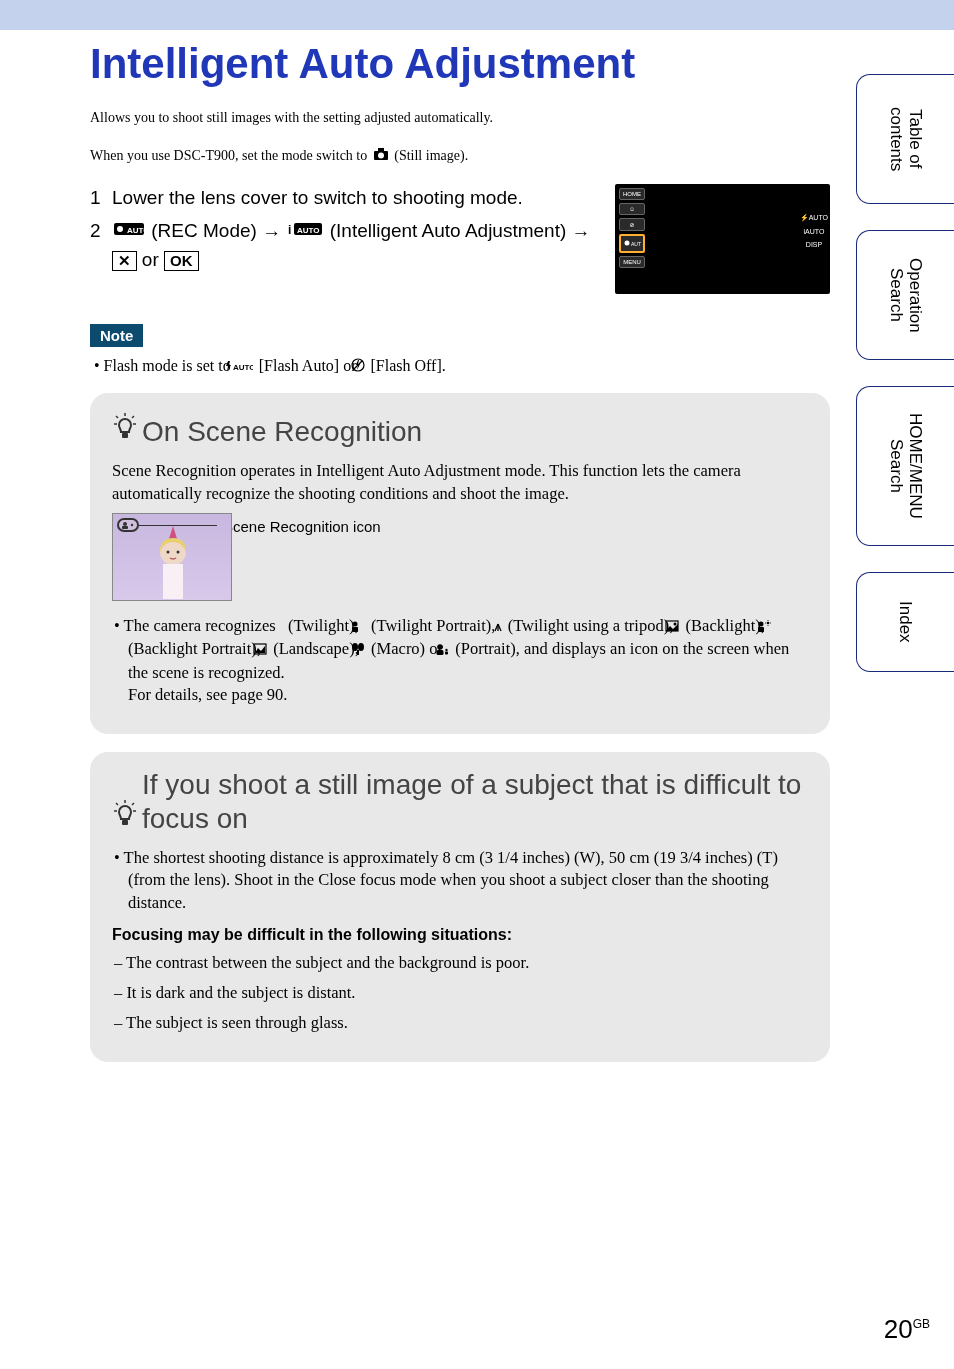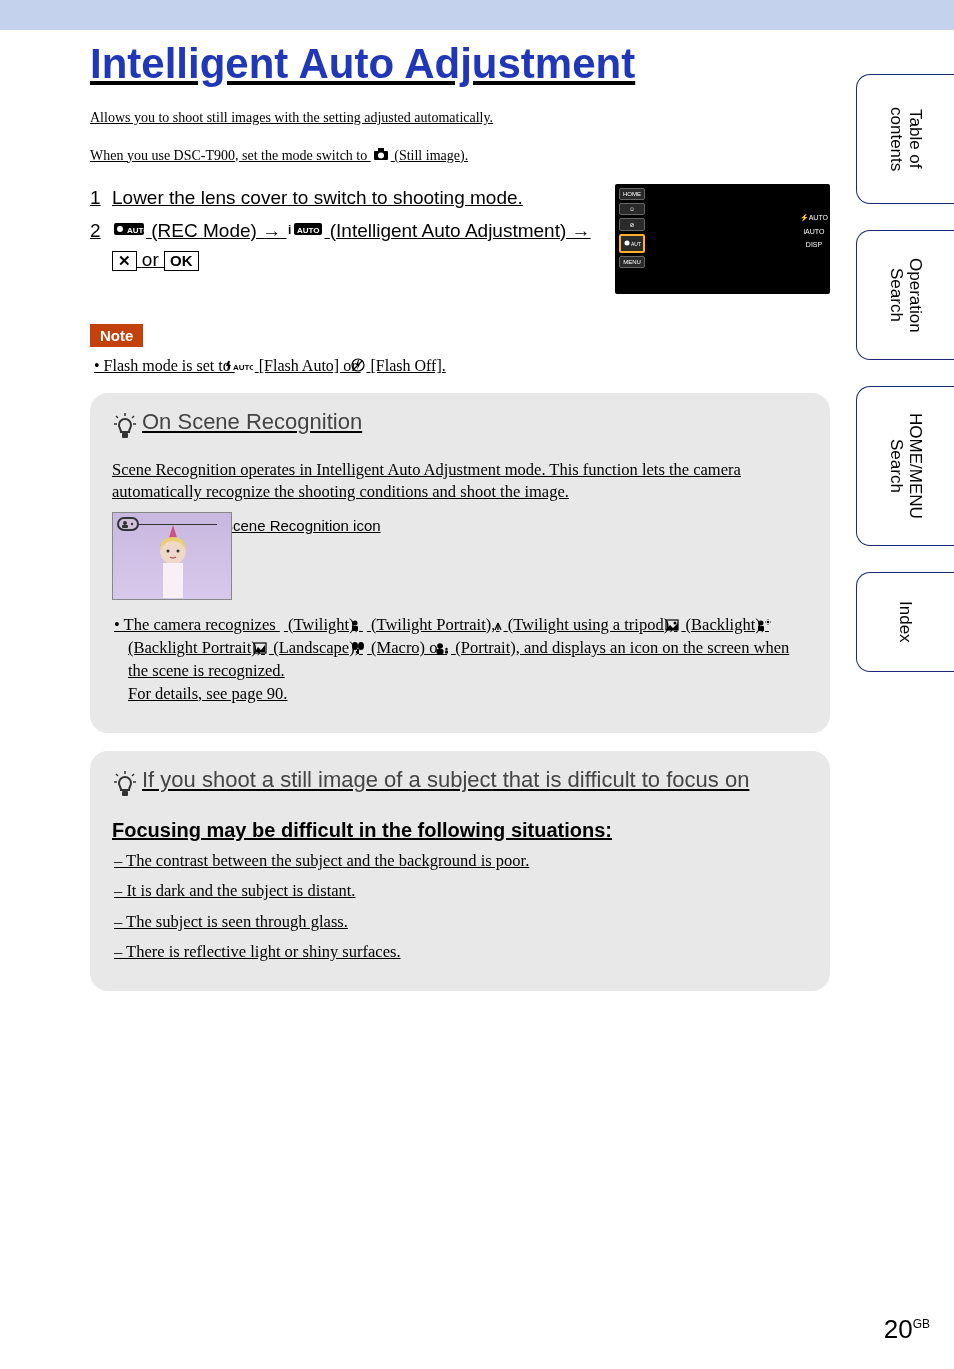--- a/index.html
+++ b/index.html
@@ -17,21 +17,20 @@
     left: 0;
     right: 0;
     height: 30px;
     background: #c5d2ed;
   }
   .content {
     position: absolute;
     top: 30px;
     left: 90px;
     width: 740px;
-    text-decoration: underline;
   }
   h1 {
     font-family: Arial, Helvetica, sans-serif;
     color: #2038b8;
     font-size: 42px;
     font-weight: bold;
     margin-top: 10px;
     margin-bottom: 20px;
   }
   .intro p {
@@ -92,21 +91,21 @@
     border: 1px solid #666;
   }
   .cp-item.sel { border: 2px solid #ffb030; }
   .cp-right-item {
     color: #fff;
     font-size: 7px;
     font-family: Arial, sans-serif;
   }
   .note-label {
     display: inline-block;
-    background: #c2410c;
+    background: #0c4a6e;
     color: #fff;
     font-family: Arial, Helvetica, sans-serif;
     font-weight: bold;
     padding: 3px 10px;
     font-size: 15px;
     margin-bottom: 8px;
   }
   .note-bullet {
     font-size: 16px;
     line-height: 1.4;
@@ -116,26 +115,26 @@
     margin-bottom: 14px;
   }
   .tip-box {
     background: #e8e8e8;
     border-radius: 18px;
     padding: 16px 22px 20px 22px;
     margin-bottom: 18px;
   }
   .tip-title {
     font-family: Arial, Helvetica, sans-serif;
-    font-size: 22px;
+    font-size: 28px;
     color: #444;
     margin-bottom: 12px;
     line-height: 1.2;
     display: flex;
-    align-items: flex-start;
+    align-items: flex-end;
     gap: 4px;
   }
   .tip-title .bulb { flex-shrink: 0; margin-top: 4px; }
   .tip-body {
     font-size: 16.5px;
     line-height: 1.35;
   }
   .tip-body p { margin-bottom: 8px; }
   .tip-bullet {
     padding-left: 16px;
@@ -143,21 +142,21 @@
     margin-bottom: 6px;
   }
   .tip-dash {
     padding-left: 16px;
     text-indent: -14px;
     margin-bottom: 1px;
   }
   .focus-heading {
     font-family: Arial, Helvetica, sans-serif;
     font-weight: bold;
-    font-size: 20px;
+    font-size: 16px;
     margin-top: 10px;
     margin-bottom: 6px;
   }
   .scene-fig {
     display: flex;
     align-items: flex-start;
     margin: 8px 0 14px 0;
   }
   .scene-img {
     width: 120px;
@@ -457,25 +456,25 @@
               <line x1="2" y1="11" x2="5" y2="11"></line>
               <line x1="24" y1="11" x2="21" y2="11"></line>
             </g>
             <path d="M7 12 a6 6 0 1 1 12 0 c0 3 -2 4 -2 7 h-8 c0 -3 -2 -4 -2 -7 Z" fill="none" stroke="#333" stroke-width="2"></path>
             <rect x="10" y="20" width="6" height="5" rx="1" fill="#333"></rect>
           </svg>
       </span>
       <span>If you shoot a still image of a subject that is difficult to focus on</span>
     </div>
     <div class="tip-body">
+      <p class="tip-bullet">•  The shortest shooting distance is approximately 8 cm (3 1/4 inches) (W), 50 cm (19 3/4 inches) (T) (from the lens). Shoot in the Close focus mode when you shoot a subject closer than the shooting distance.</p>
       <div class="focus-heading">Focusing may be difficult in the following situations:</div>
       <p class="tip-dash">–  The contrast between the subject and the background is poor.</p>
       <p class="tip-dash">–  It is dark and the subject is distant.</p>
       <p class="tip-dash">–  The subject is seen through glass.</p>
-      <p class="tip-dash">–  There is reflective light or shiny surfaces.</p>
     </div>
   </div>
 </div>
 
 <div class="side-tabs">
   <a class="side-tab two-line" style="height:130px;">
     <span>Table of contents</span>
   </a>
   <a class="side-tab two-line" style="height:130px;">
     <span>Operation Search</span>

